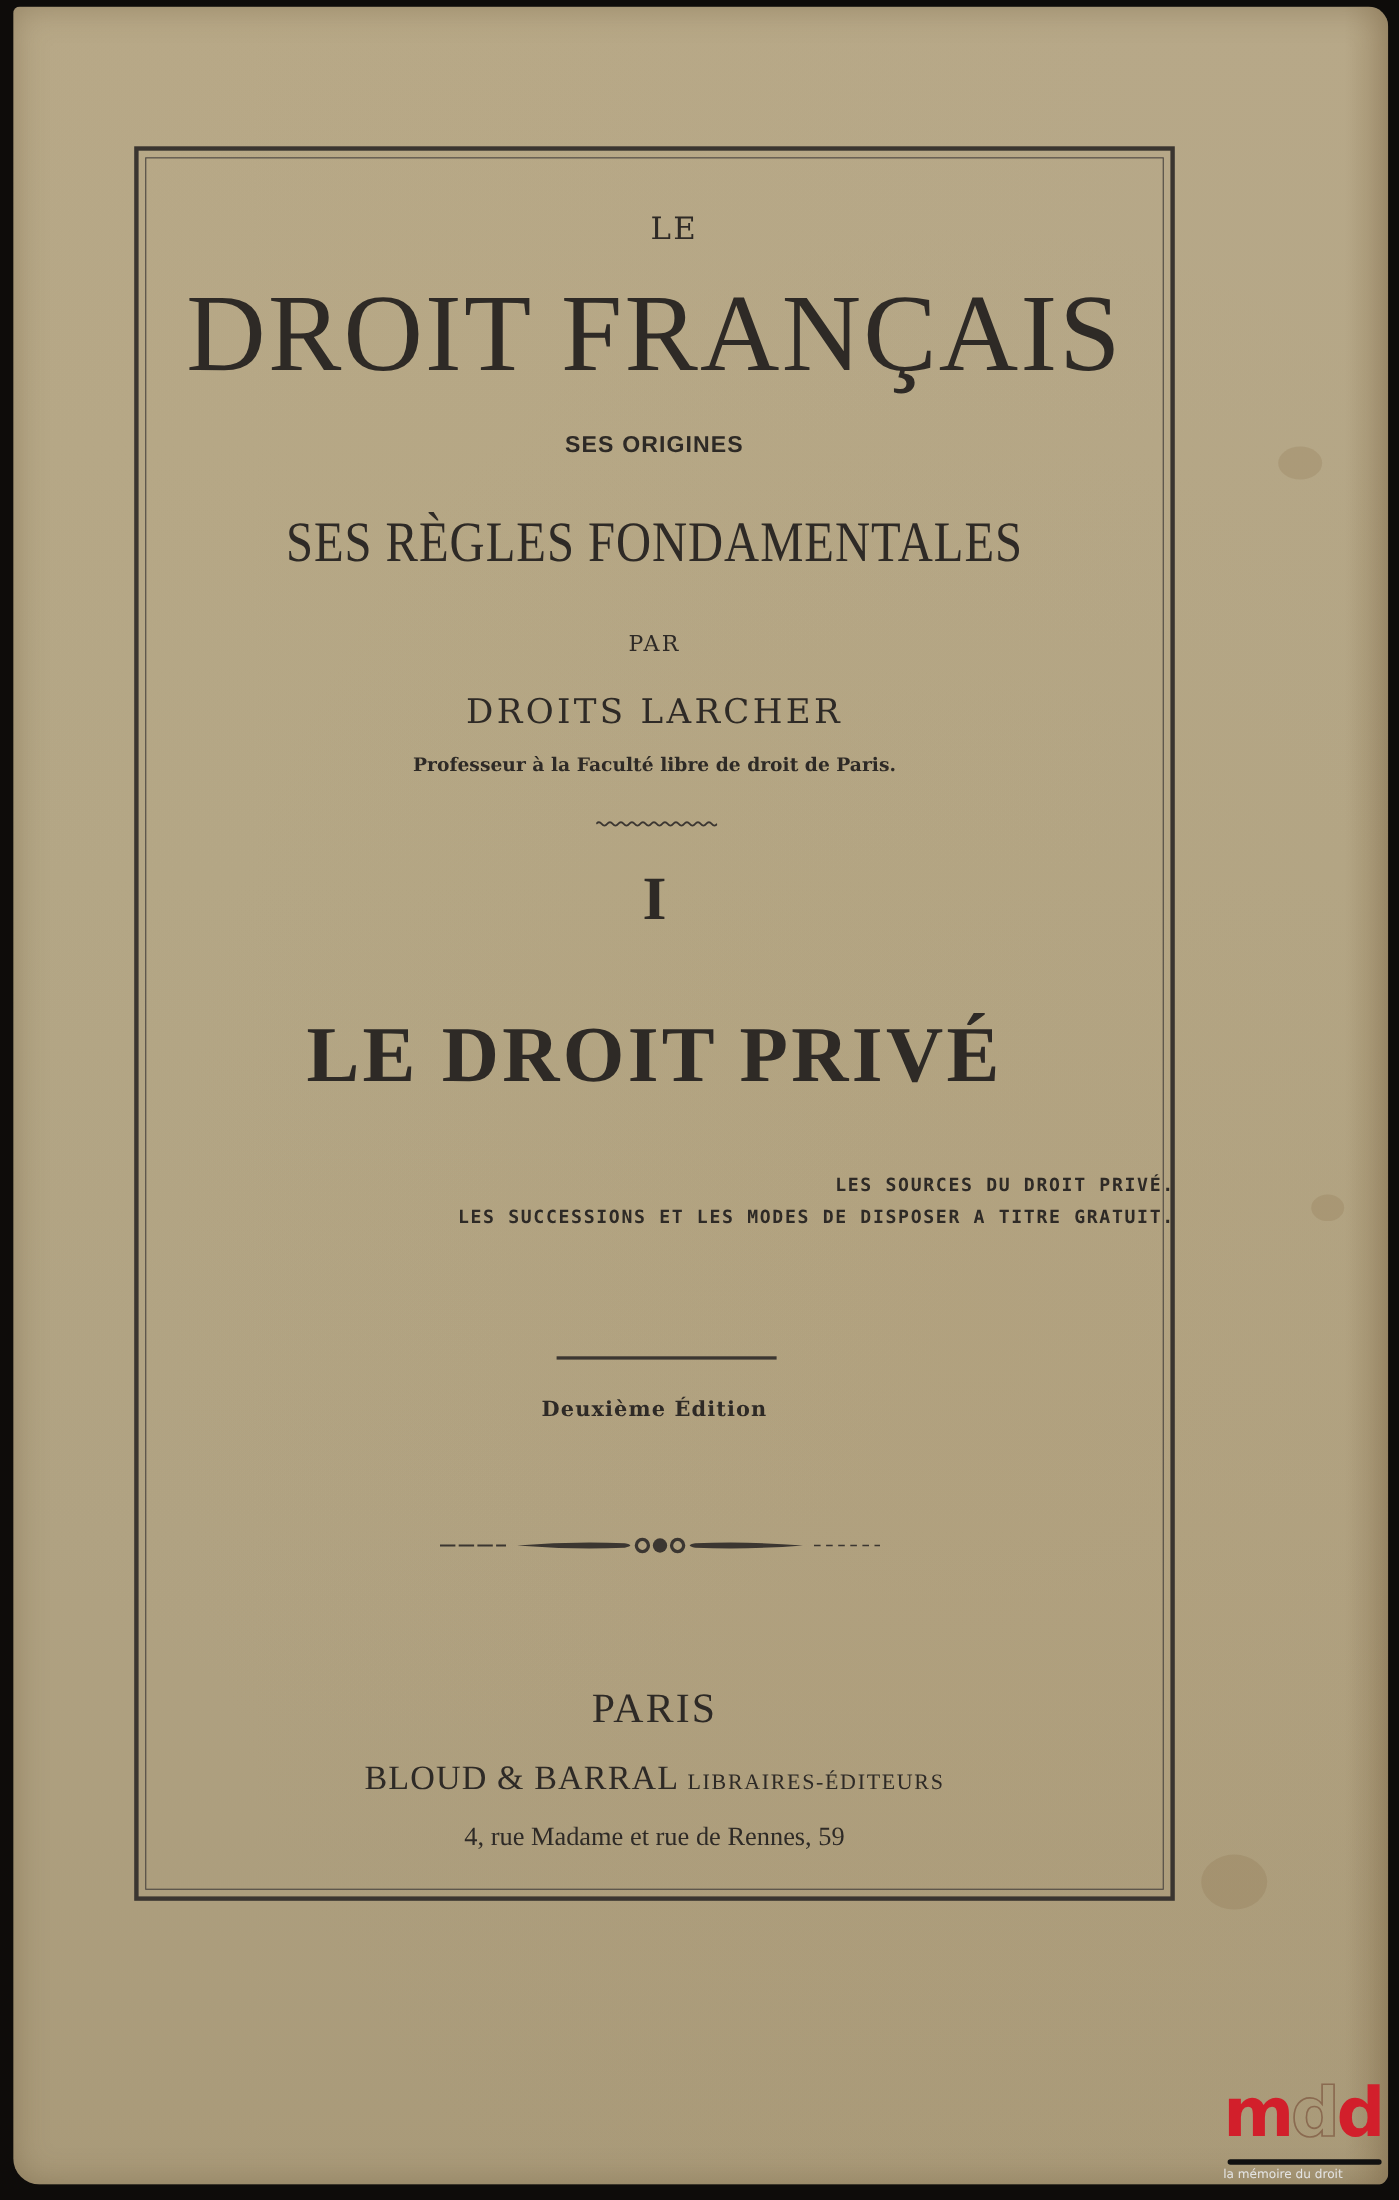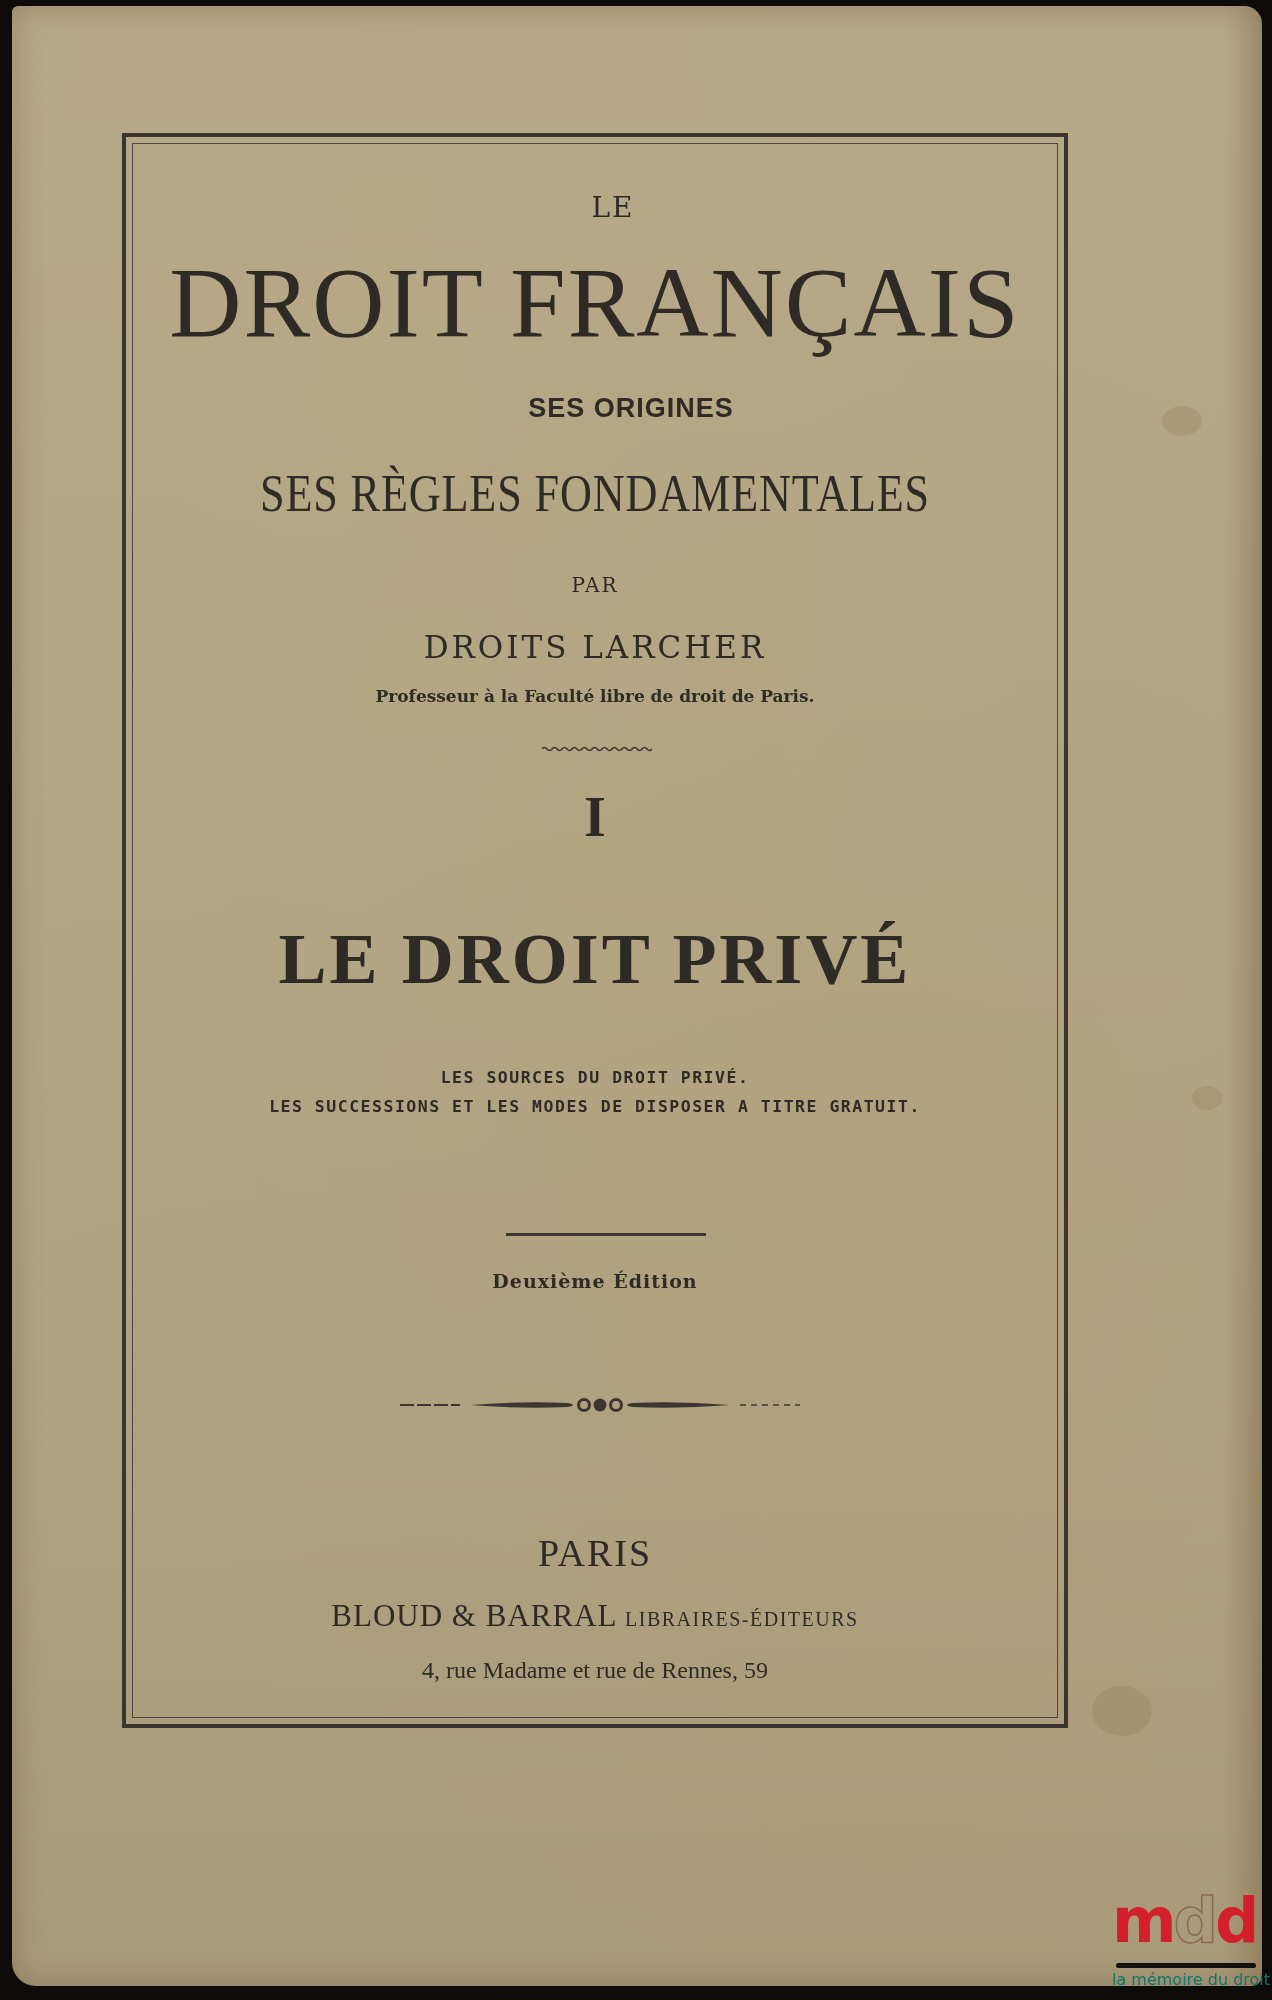--- a/index.html
+++ b/index.html
@@ -76,23 +76,22 @@
     font-family: "Liberation Serif", serif;
     font-size: 100px;
     letter-spacing: 2px;
     transform: scaleY(1.0);
     line-height: 1;
   }
   .ses-origines {
     top: 260px;
     font-family: "Liberation Sans", sans-serif;
     font-weight: bold;
-    font-size: 27px;
-    letter-spacing: 1px;
-    padding-left: 36px;
+    font-size: 21px;
+    letter-spacing: 1px;
   }
   .ses-regles {
     top: 335px;
     font-family: "Liberation Serif", serif;
     font-size: 52px;
     letter-spacing: 1px;
     transform: scaleX(0.85);
     line-height: 1;
   }
   .par {
@@ -134,20 +133,21 @@
     letter-spacing: 3px;
     line-height: 1;
   }
   .contents-list {
     top: 930px;
     font-family: "DejaVu Sans Mono", monospace;
     font-weight: bold;
     font-size: 16.5px;
     letter-spacing: 1.5px;
     line-height: 29px;
+    text-align: right;
   }
   .contents-list div { white-space: nowrap; }
   .rule {
     position: absolute;
     top: 1100px;
     left: 384px;
     width: 200px;
     height: 3px;
     background: #3b3631;
   }
@@ -220,22 +220,22 @@
     width: 140px;
     height: 5px;
     background: #111;
     border-radius: 3px;
   }
   .logo-tag {
     position: absolute;
     left: 0;
     top: 80px;
     font-family: "DejaVu Sans", sans-serif;
-    font-size: 16px;
-    color: #0f766e;
+    font-size: 11px;
+    color: #e5e5e5;
     white-space: nowrap;
   }
 </style>
 </head>
 <body>
 
 <div class="cover">
   <div class="right-edge"></div>
   <div class="stain" style="left:1150px;top:400px;width:40px;height:30px;"></div>
   <div class="stain" style="left:1080px;top:1680px;width:60px;height:50px;"></div>

